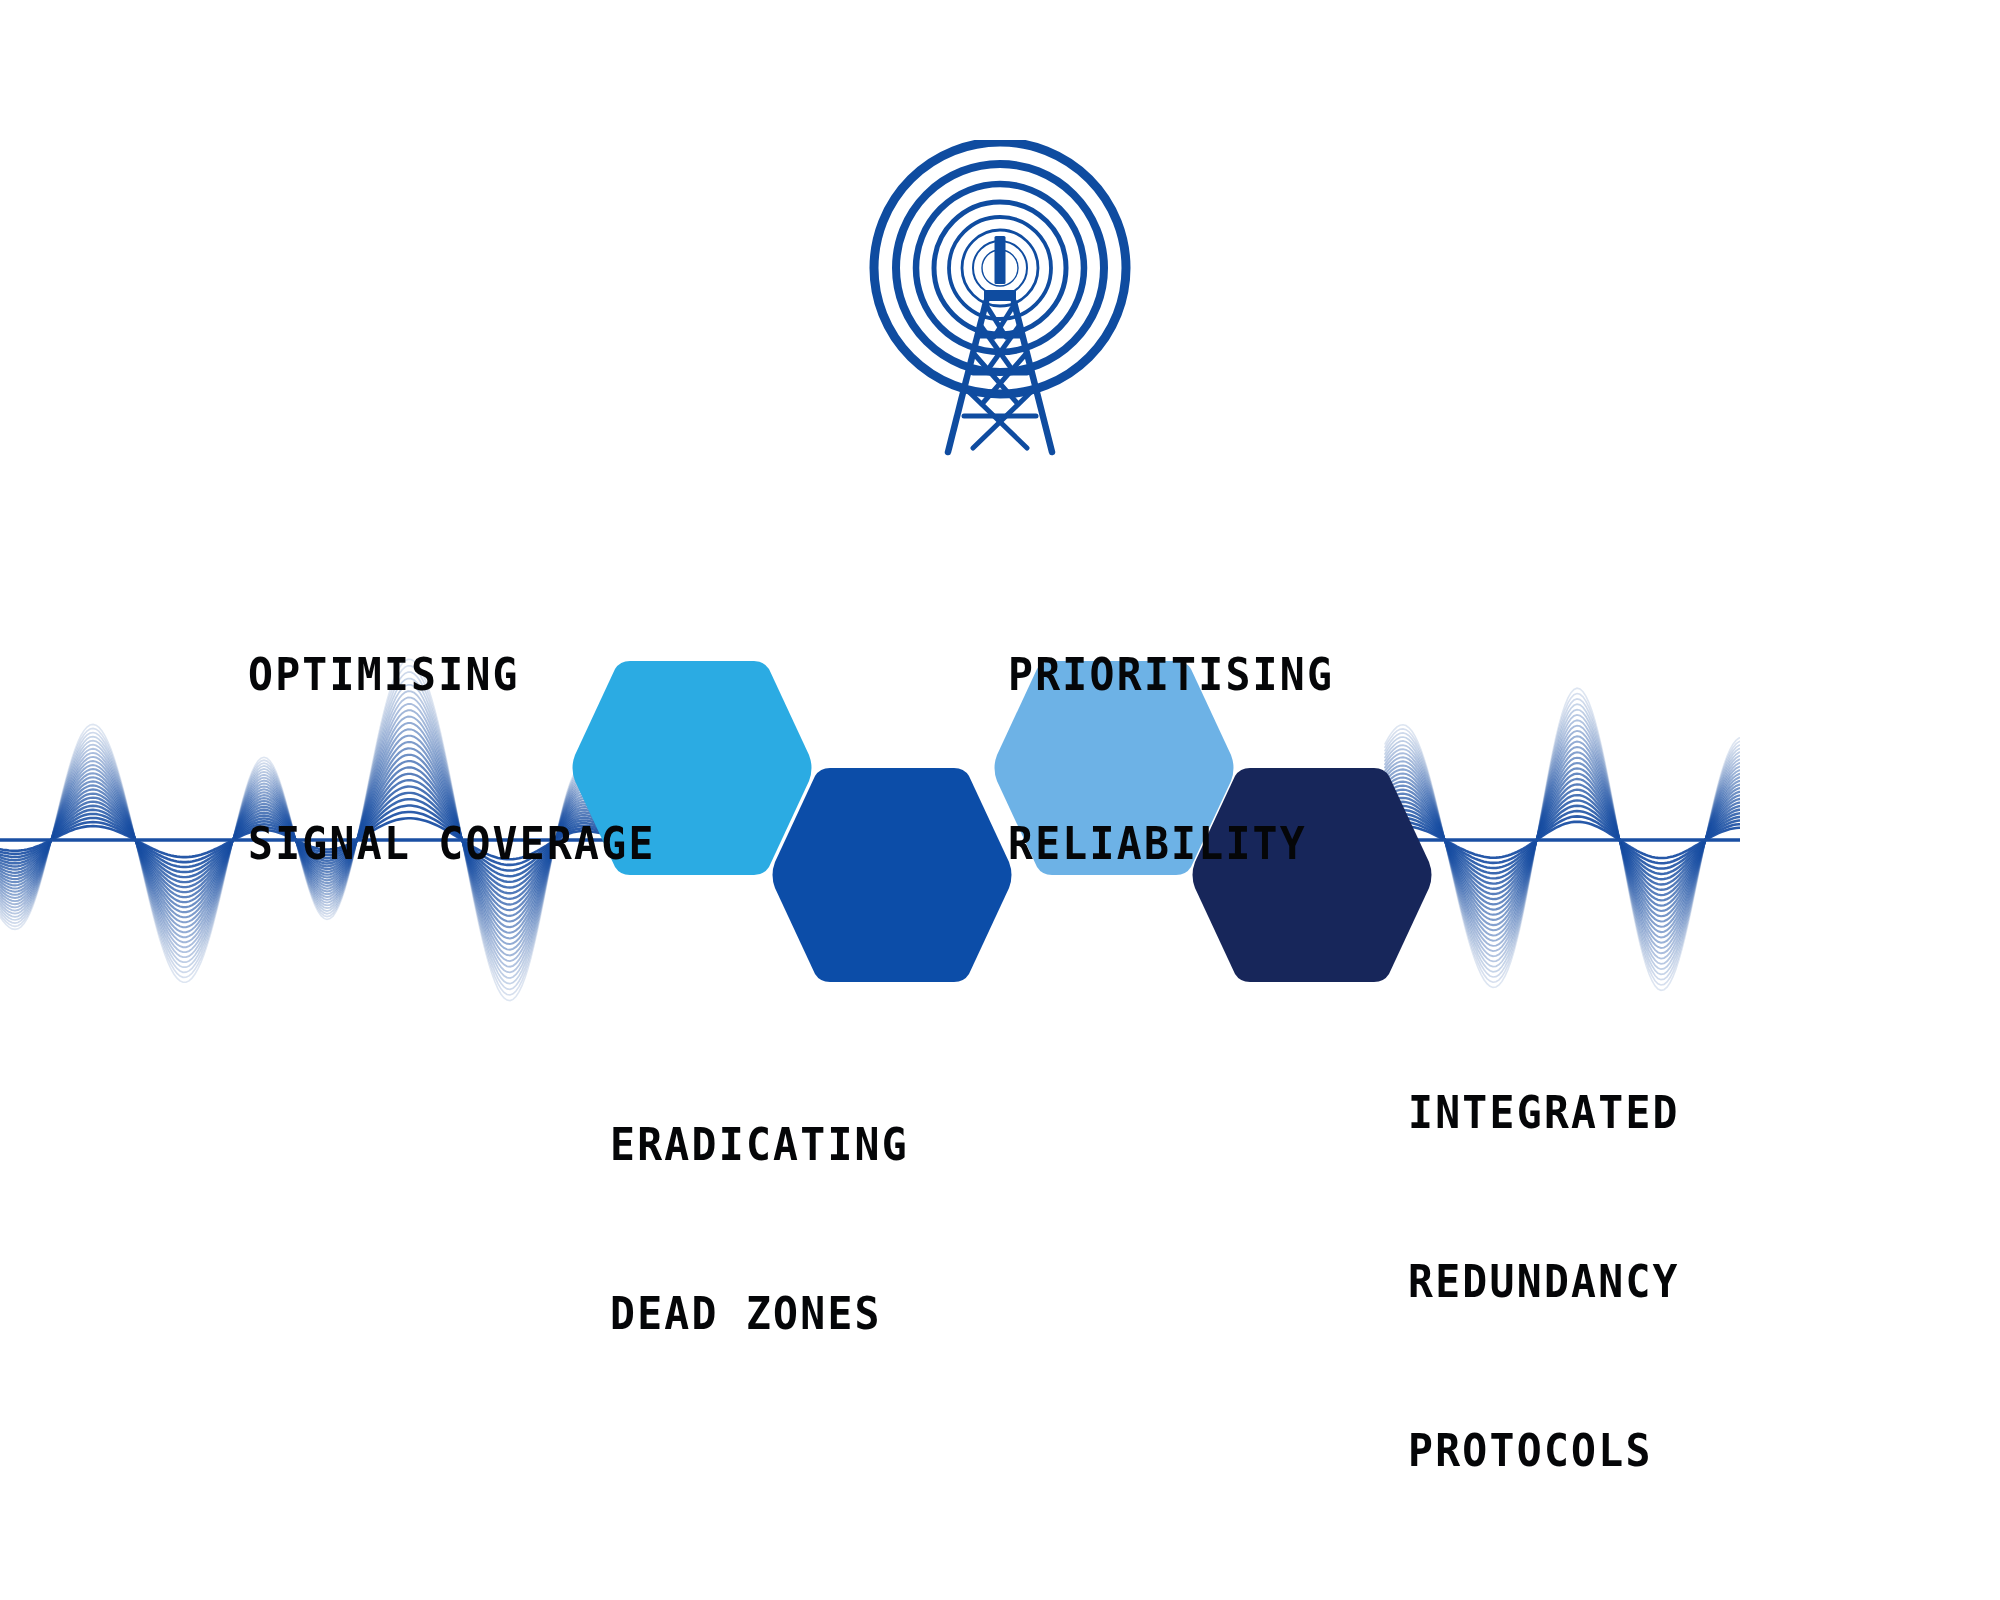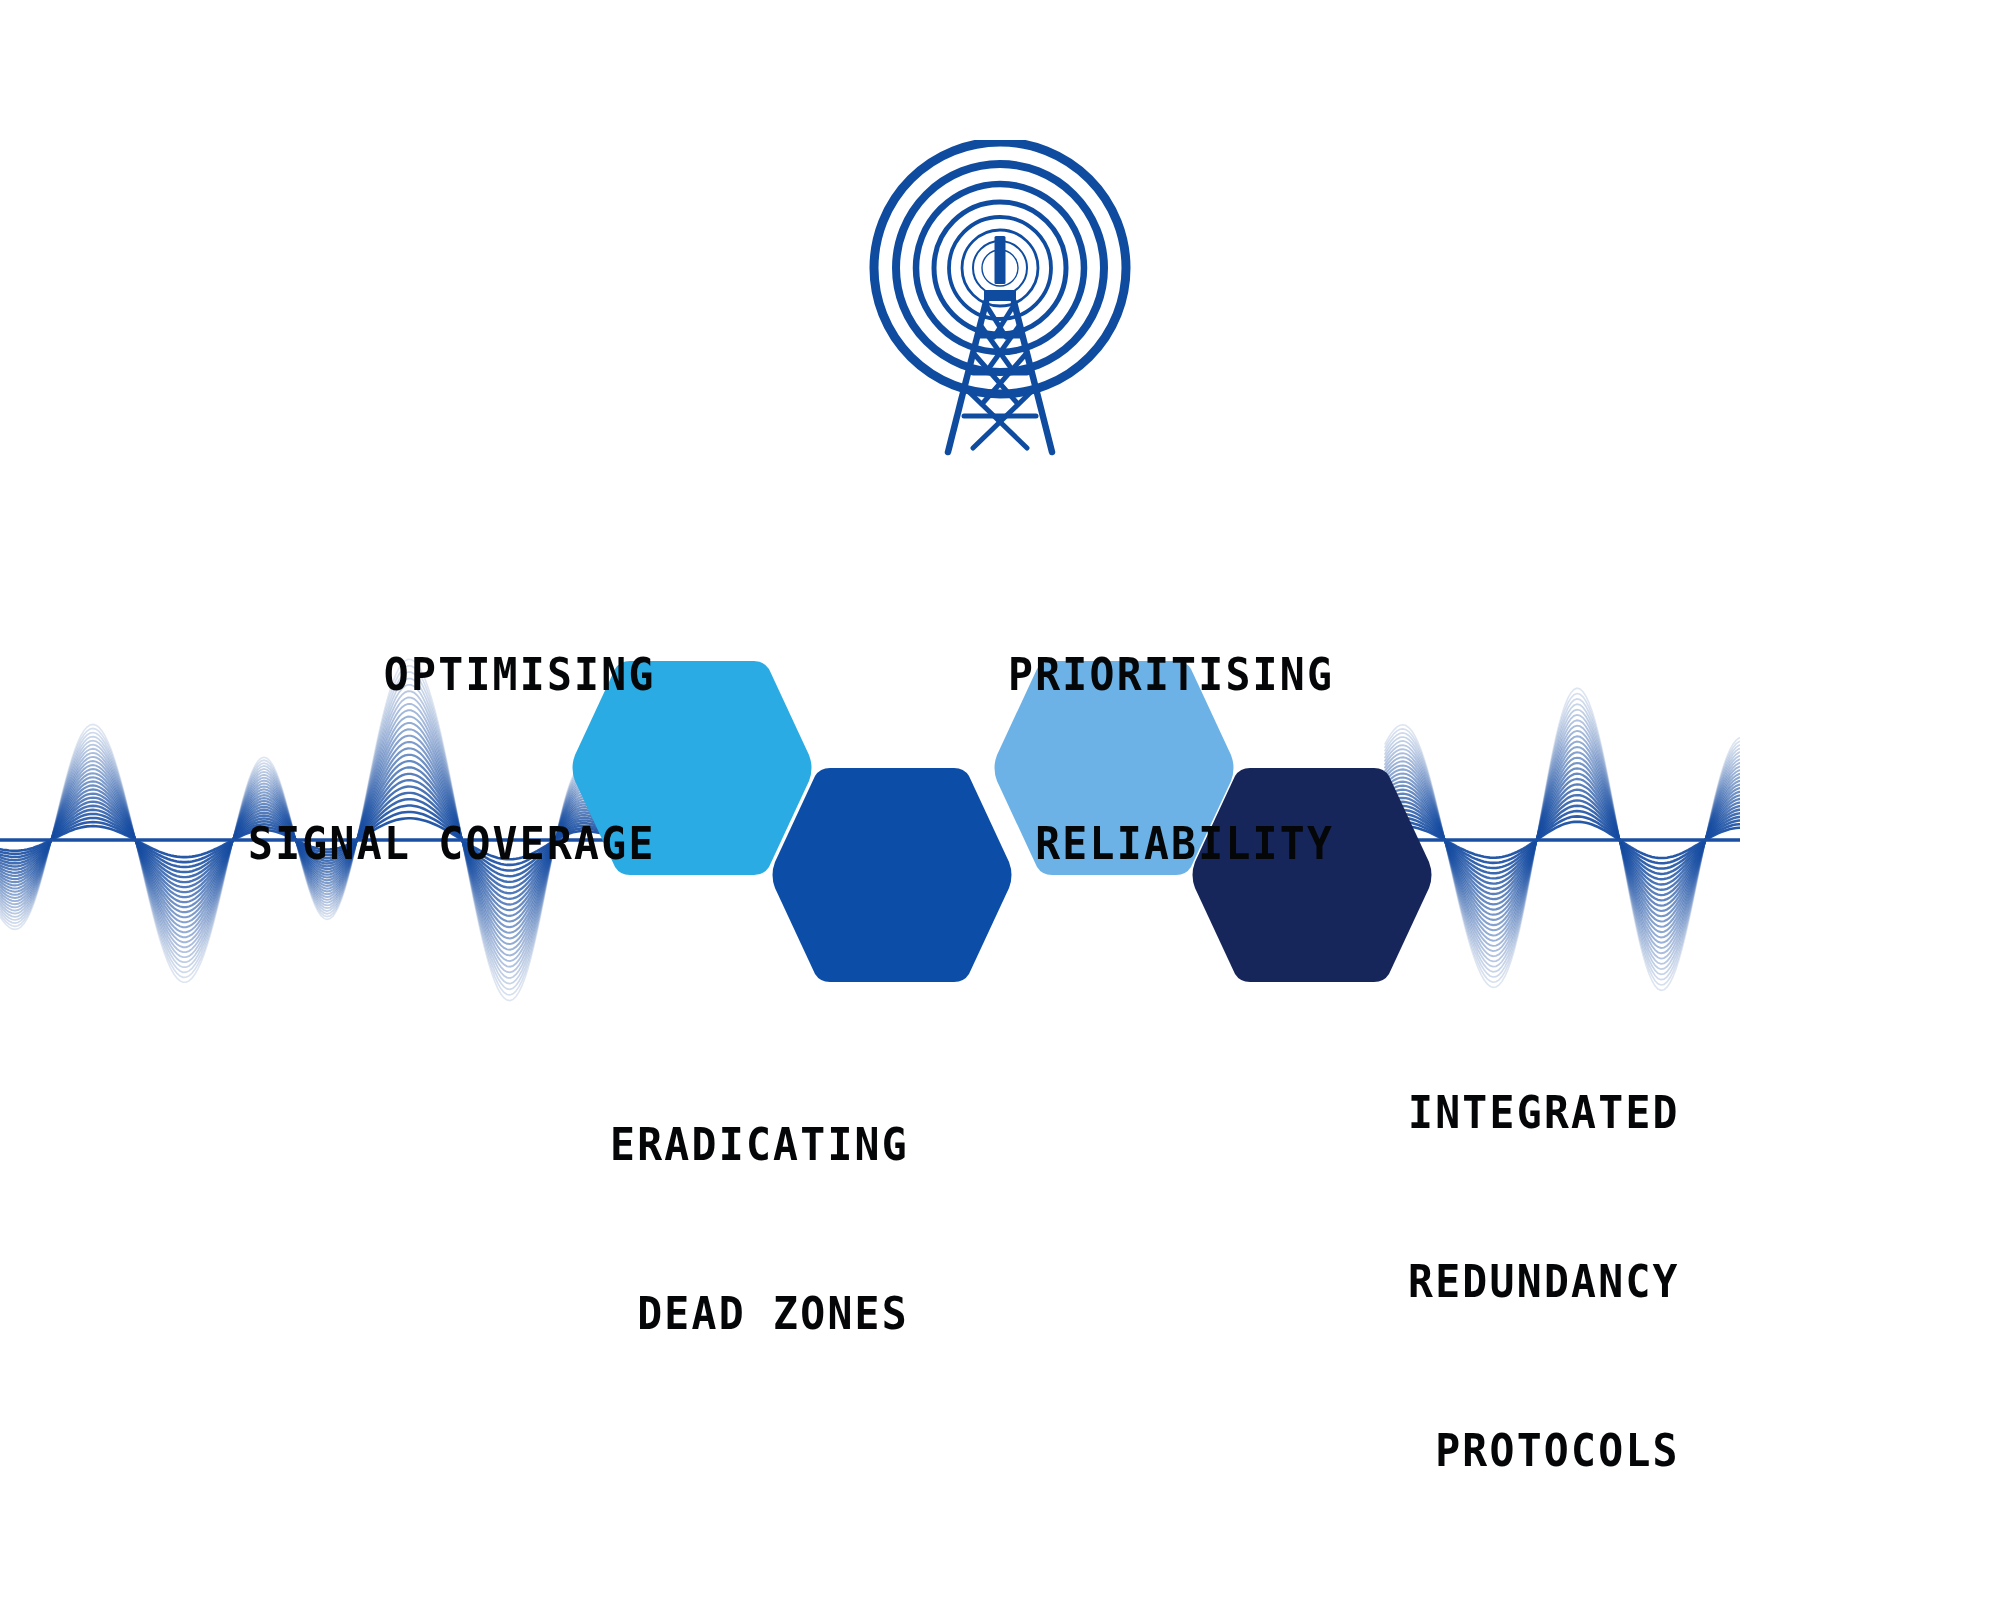--- a/index.html
+++ b/index.html
@@ -9,21 +9,20 @@
   }
   body {
     font-family: "DejaVu Sans Mono", monospace;
   }
   #canvas {
     position: relative;
     width: 1740px;
     height: 1600px;
     background: #ffffff;
     overflow: hidden;
-    text-align: right;
   }
 
   
   .wave-layer {
     position: absolute;
     left: 0;
     top: 0;
     width: 2000px;
     height: 1600px;
     pointer-events: none;

